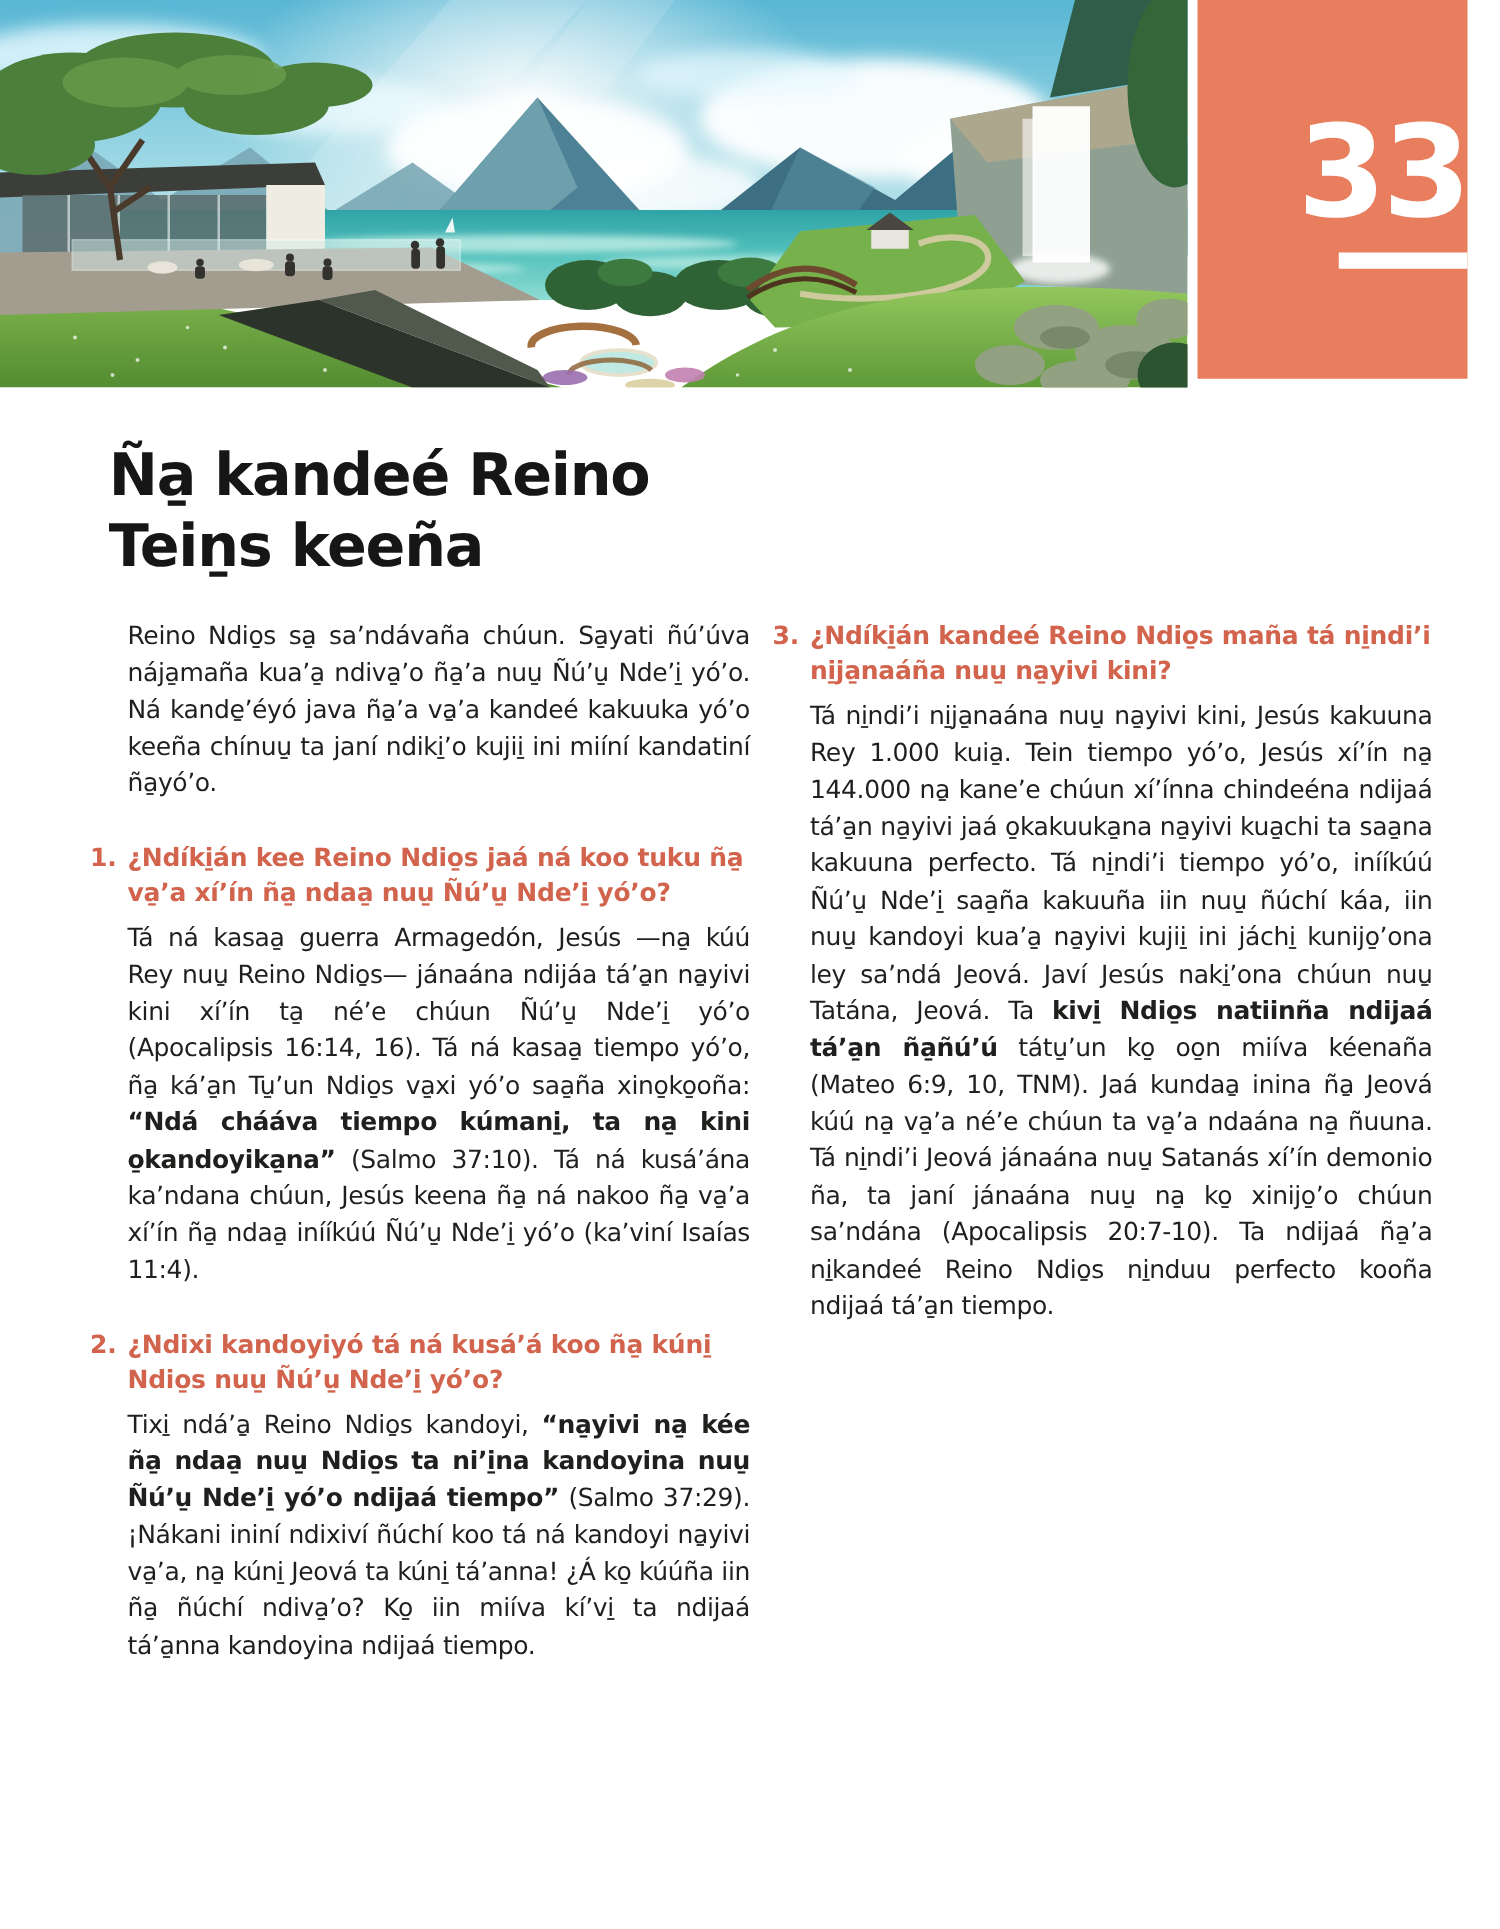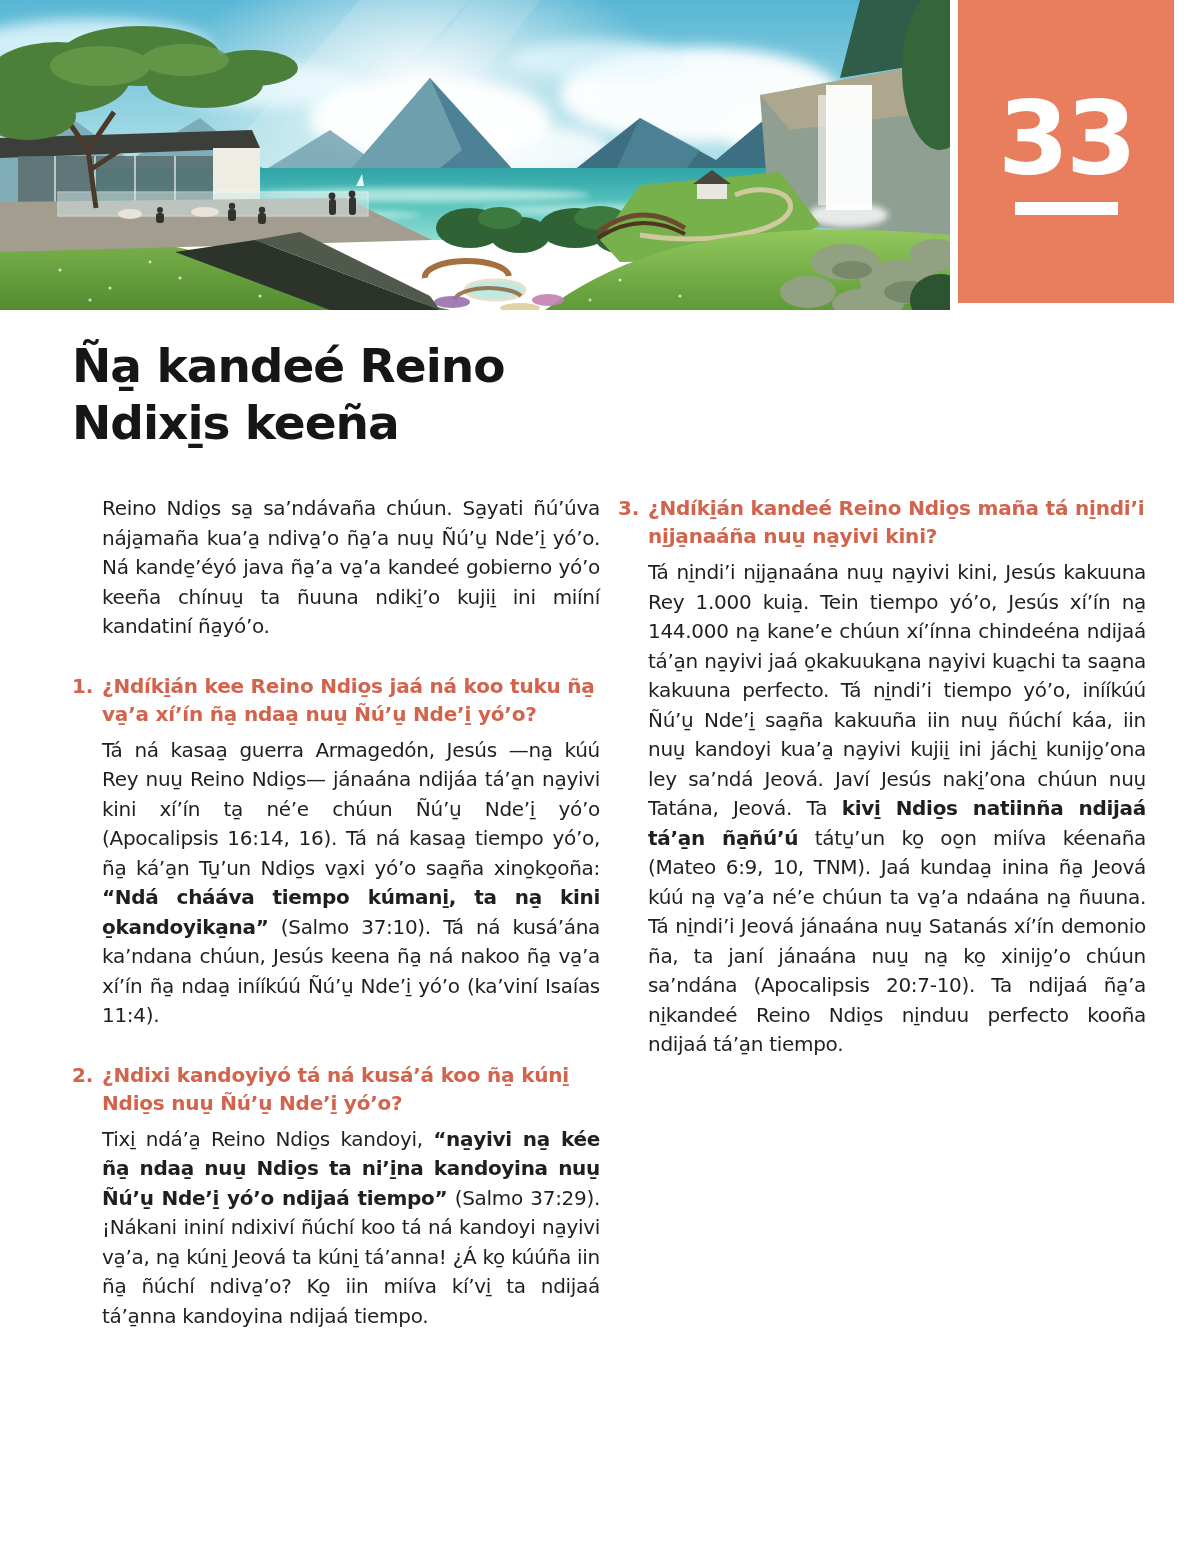--- a/index.html
+++ b/index.html
@@ -4,21 +4,21 @@
 <style>
   html,body{margin:0;padding:0;background:#ffffff;}
   body{width:1200px;height:1543px;position:relative;font-family:"DejaVu Sans",sans-serif;color:#1d1d1b;}
   .page{position:relative;width:1200px;height:1543px;overflow:hidden;background:#fff;}
 
   
   .header{position:absolute;left:0;top:0;width:1200px;height:312px;}
   .photo{position:absolute;left:0;top:0;width:950px;height:310px;overflow:hidden;}
   .photo svg{display:block;}
   .chapter-box{position:absolute;left:958px;top:0;width:216px;height:303px;background:#E87E5E;
-    display:flex;flex-direction:column;align-items:center;justify-content:center;}
+    display:flex;flex-direction:column;align-items:flex-end;justify-content:center;}
   .chapter-number{color:#fff;font-weight:bold;font-size:102px;line-height:1;letter-spacing:-3px;}
   .chapter-underline{width:103px;height:13px;background:#fff;margin-top:12px;}
 
   
   .title{position:absolute;left:71px;top:336px;font-size:47px;line-height:57px;font-weight:bold;
     color:#161616;letter-spacing:-1px;}
 
   
   .columns{position:absolute;left:72px;top:494px;width:1074px;display:flex;gap:18px;}
   .col{width:528px;}
@@ -206,29 +206,29 @@
         </g>
       </svg>
     </div>
 
     <div class="chapter-box">
       <div class="chapter-number">33</div>
       <div class="chapter-underline"></div>
     </div>
   </div>
 
-  <h1 class="title" style="margin:1px;">
+  <h1 class="title" style="margin:16px;">
     <span>Ña̱ kandeé Reino</span><br>
-    <span>Ndixi̱s keeña</span>
+    <span>Teiṉs keeña</span>
   </h1>
 
   <div class="columns">
 
     <div class="col">
-      <p class="para first">Reino Ndio̱s sa̱ sa’ndávaña chúun. Sa̱yati ñú’úva nája̱maña kua’a̱ ndiva̱’o ña̱’a nuu̱ Ñú’u̱ Nde’i̱ yó’o. Ná kande̱’éyó java ña̱’a va̱’a kandeé gobierno yó’o keeña chínuu̱ ta ñuuna ndiki̱’o kujii̱ ini miíní kandatiní ña̱yó’o.</p>
+      <p class="para first">Reino Ndio̱s sa̱ sa’ndávaña chúun. Sa̱yati ñú’úva nája̱maña kua’a̱ ndiva̱’o ña̱’a nuu̱ Ñú’u̱ Nde’i̱ yó’o. Ná kande̱’éyó java ña̱’a va̱’a kandeé kakuuka yó’o keeña chínuu̱ ta janí ndiki̱’o kujii̱ ini miíní kandatiní ña̱yó’o.</p>
 
       <div class="q">
         <span class="q-num">1.</span>
         <span>¿Ndíki̱án kee Reino Ndio̱s jaá ná koo tuku ña̱ va̱’a xí’ín ña̱ ndaa̱ nuu̱ Ñú’u̱ Nde’i̱ yó’o?</span>
       </div>
       <p class="para"><span>Tá ná kasaa̱ guerra Armagedón, Jesús —na̱ kúú Rey nuu̱ Reino Ndio̱s— jánaána ndijáa tá’a̱n na̱yivi kini xí’ín ta̱ né’e chúun Ñú’u̱ Nde’i̱ yó’o (Apocalipsis 16:14, 16). Tá ná kasaa̱ tiempo yó’o, ña̱ ká’a̱n Tu̱’un Ndio̱s va̱xi yó’o saa̱ña xino̱ko̱oña: </span><span class="b">“Ndá chááva tiempo kúmani̱, ta na̱ kini o̱kandoyika̱na”</span><span> (Salmo 37:10). Tá ná kusá’ána ka’ndana chúun, Jesús keena ña̱ ná nakoo ña̱ va̱’a xí’ín ña̱ ndaa̱ inííkúú Ñú’u̱ Nde’i̱ yó’o (ka’viní Isaías 11:4).</span></p>
 
       <div class="q">
         <span class="q-num">2.</span>
         <span>¿Ndixi kandoyiyó tá ná kusá’á koo ña̱ kúni̱ Ndio̱s nuu̱ Ñú’u̱ Nde’i̱ yó’o?</span>

